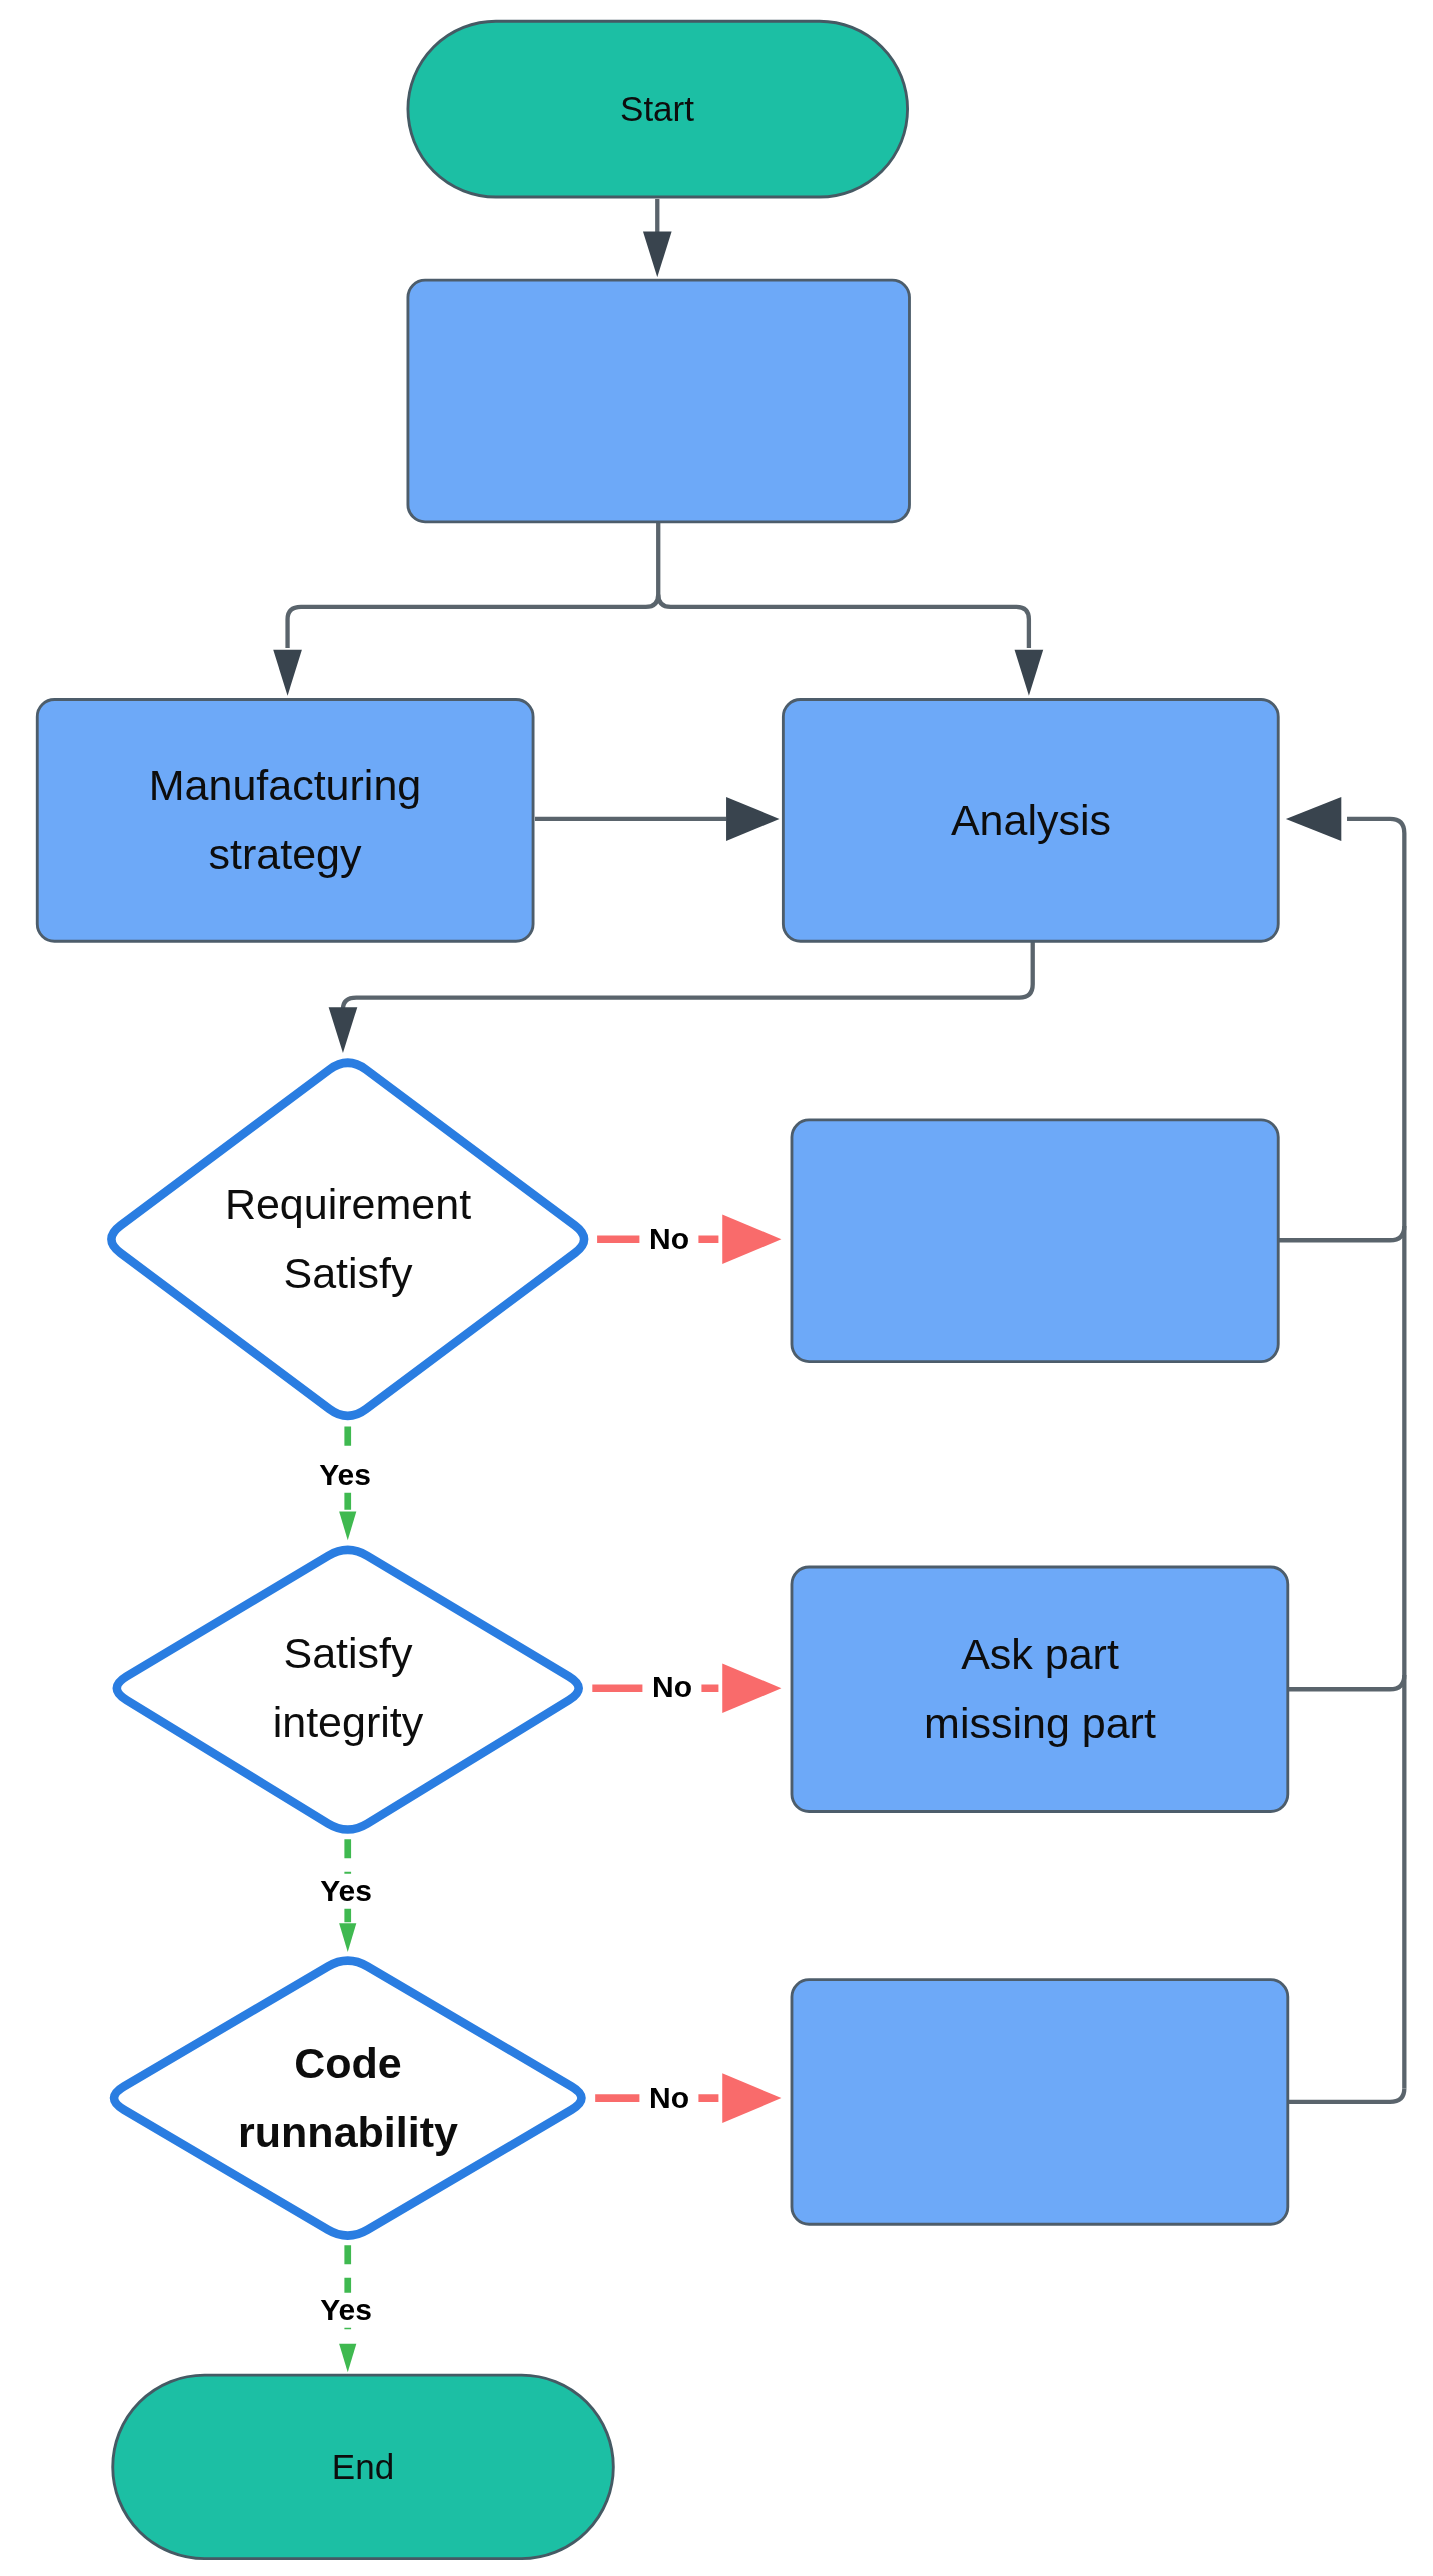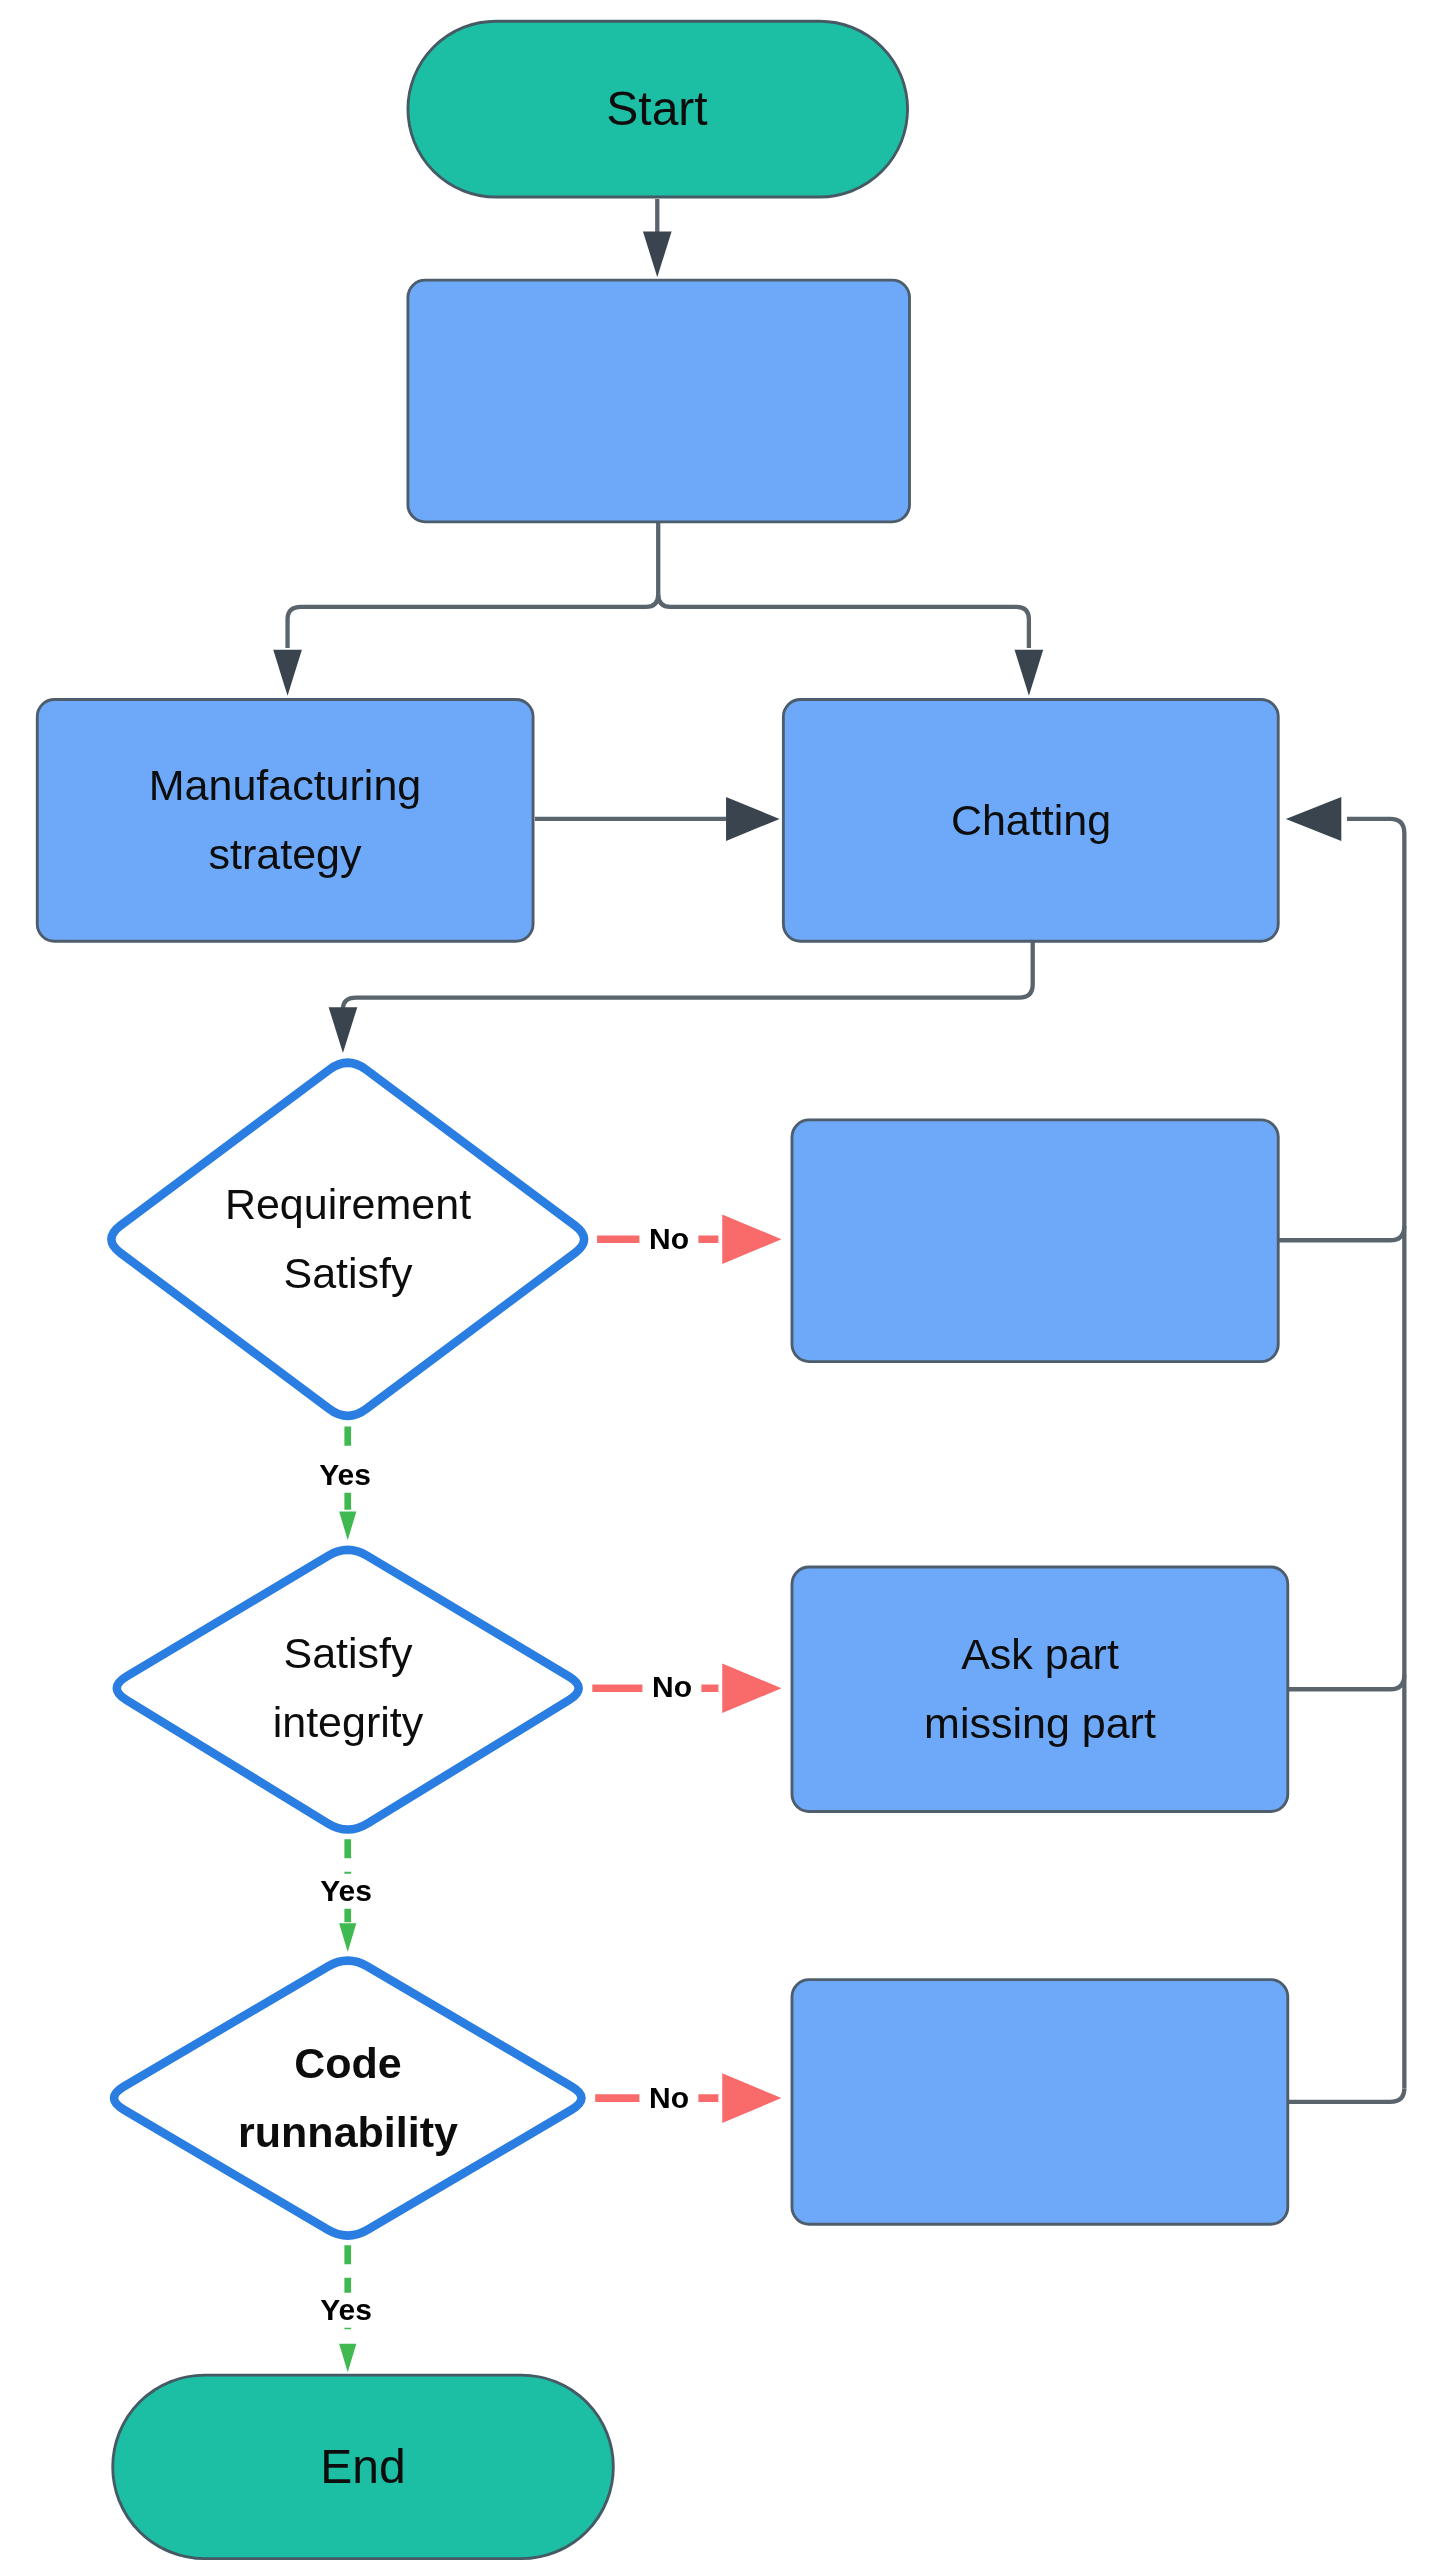--- a/index.html
+++ b/index.html
@@ -6,21 +6,21 @@
   .canvas{
     position:relative;width:1433px;height:2576px;background:#ffffff;overflow:hidden;
     font-family:"Liberation Sans", sans-serif;color:#0d0d0d;
   }
   .canvas svg{position:absolute;left:0;top:0;}
   .nodelabel{
     position:absolute;transform:translate(-50%,-50%);
     text-align:center;line-height:1.6;font-size:43px;color:#0d0d0d;
     white-space:normal;
   }
-  .terminal-label{font-size:48px;}
+  .terminal-label{font-size:35px;}
   .edgelabel{
     position:absolute;transform:translate(-50%,-50%);
     font-size:30px;font-weight:700;color:#000;background:#ffffff;
     padding:0 9.6px;line-height:1.15;
   }
 </style>
 </head>
 <body>
 
 <div class="canvas">
@@ -105,21 +105,21 @@
     <rect x="829" y="2072" width="519" height="256" rx="18" ry="18" fill="#6da9f8" stroke="#4d5d6b" stroke-width="3"></rect>
 
     <rect x="118" y="2486" width="524" height="192" rx="96" ry="96" fill="#1cbfa4" stroke="#455a64" stroke-width="3"></rect>
   </svg>
 
   <div class="nodelabel terminal-label" style="left:657px;top:109px;width:401px;">Start</div>
 
 
   <div class="nodelabel" style="left:285px;top:820px;width:382px;">Manufacturing strategy</div>
 
-  <div class="nodelabel" style="left:1031px;top:820px;width:401px;">Chatting</div>
+  <div class="nodelabel" style="left:1031px;top:820px;width:401px;">Analysis</div>
 
   <div class="nodelabel" style="left:348px;top:1239px;width:287px;">Requirement Satisfy</div>
 
 
   <div class="nodelabel" style="left:348px;top:1688px;width:248px;">Satisfy integrity</div>
 
   <div class="nodelabel" style="left:1040px;top:1689px;width:315px;">Ask part missing part</div>
 
   <div class="nodelabel" style="left:348px;top:2098px;width:248px;font-weight:bold;">Code runnability</div>
 

